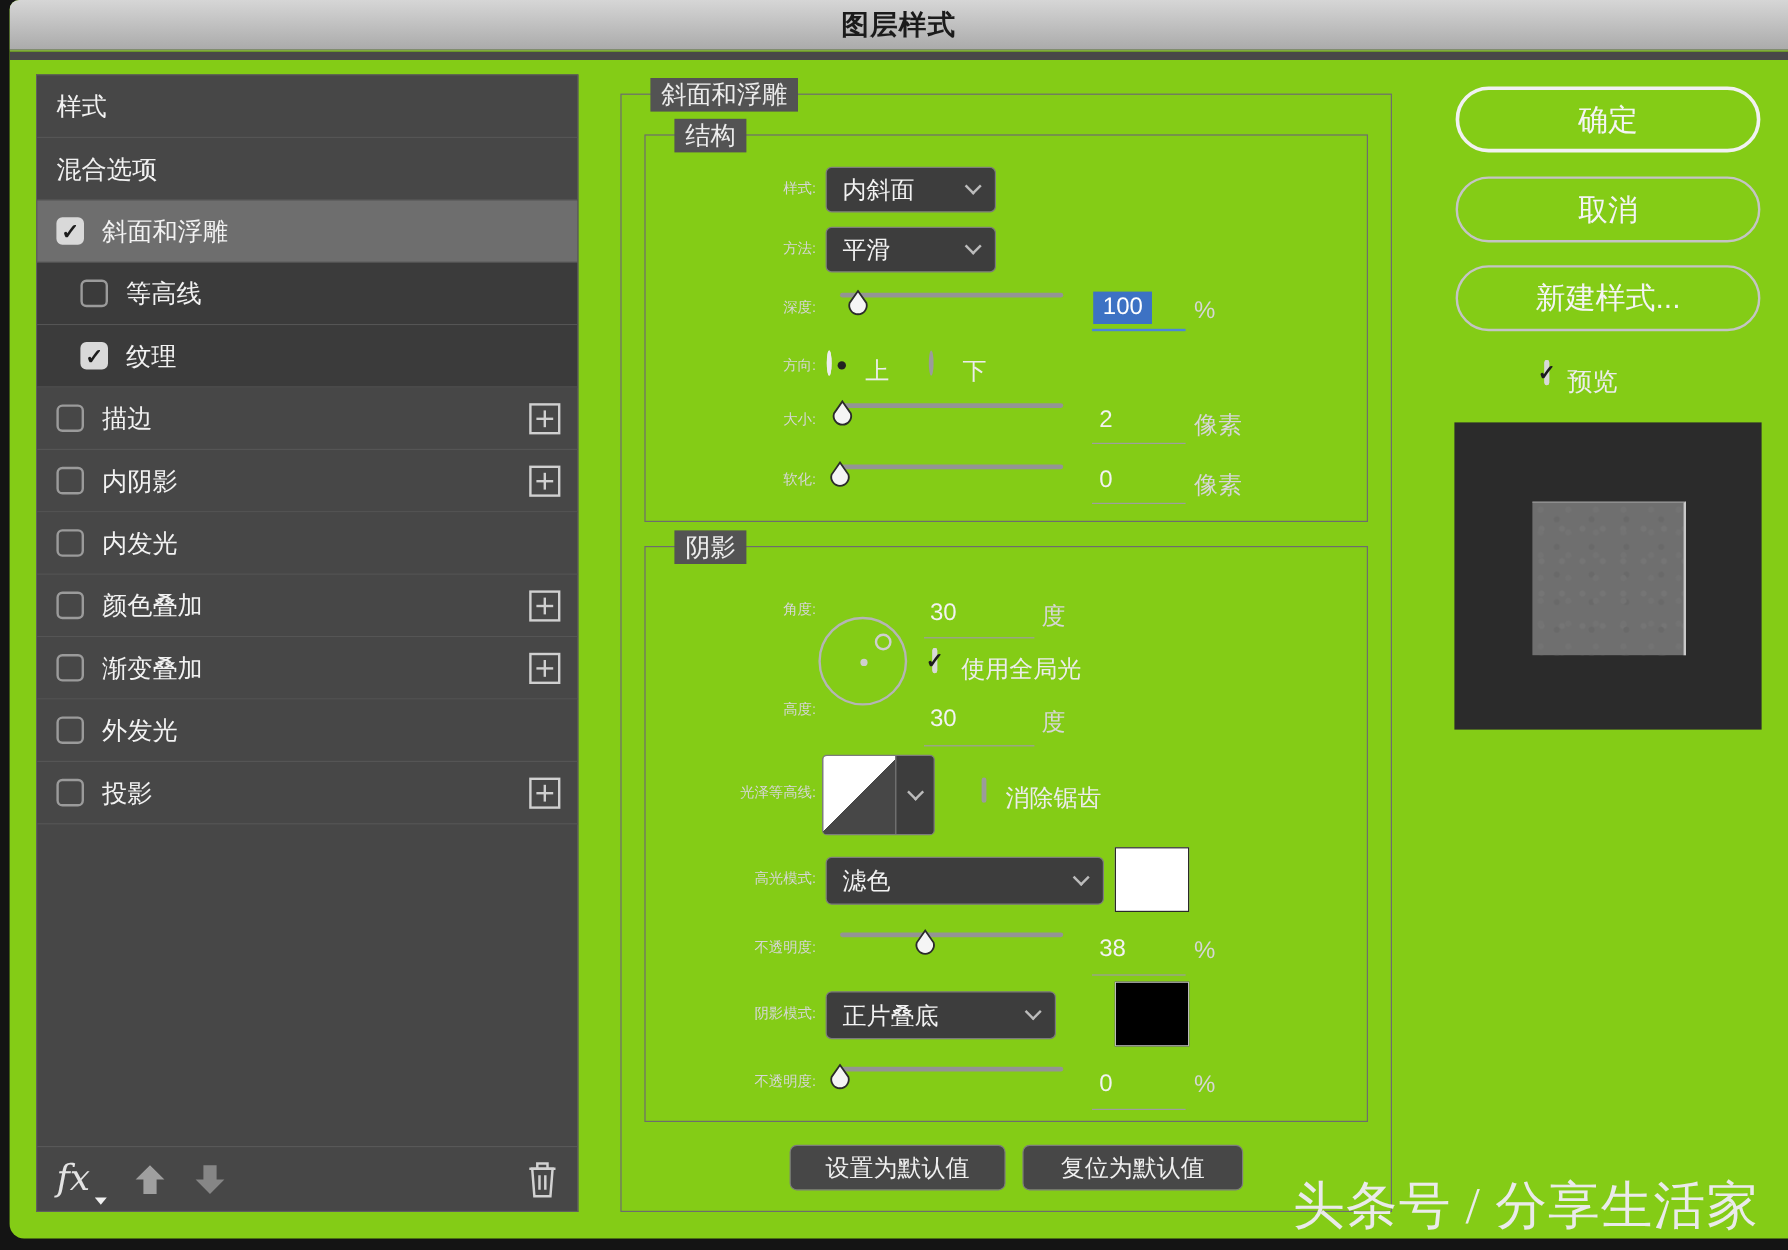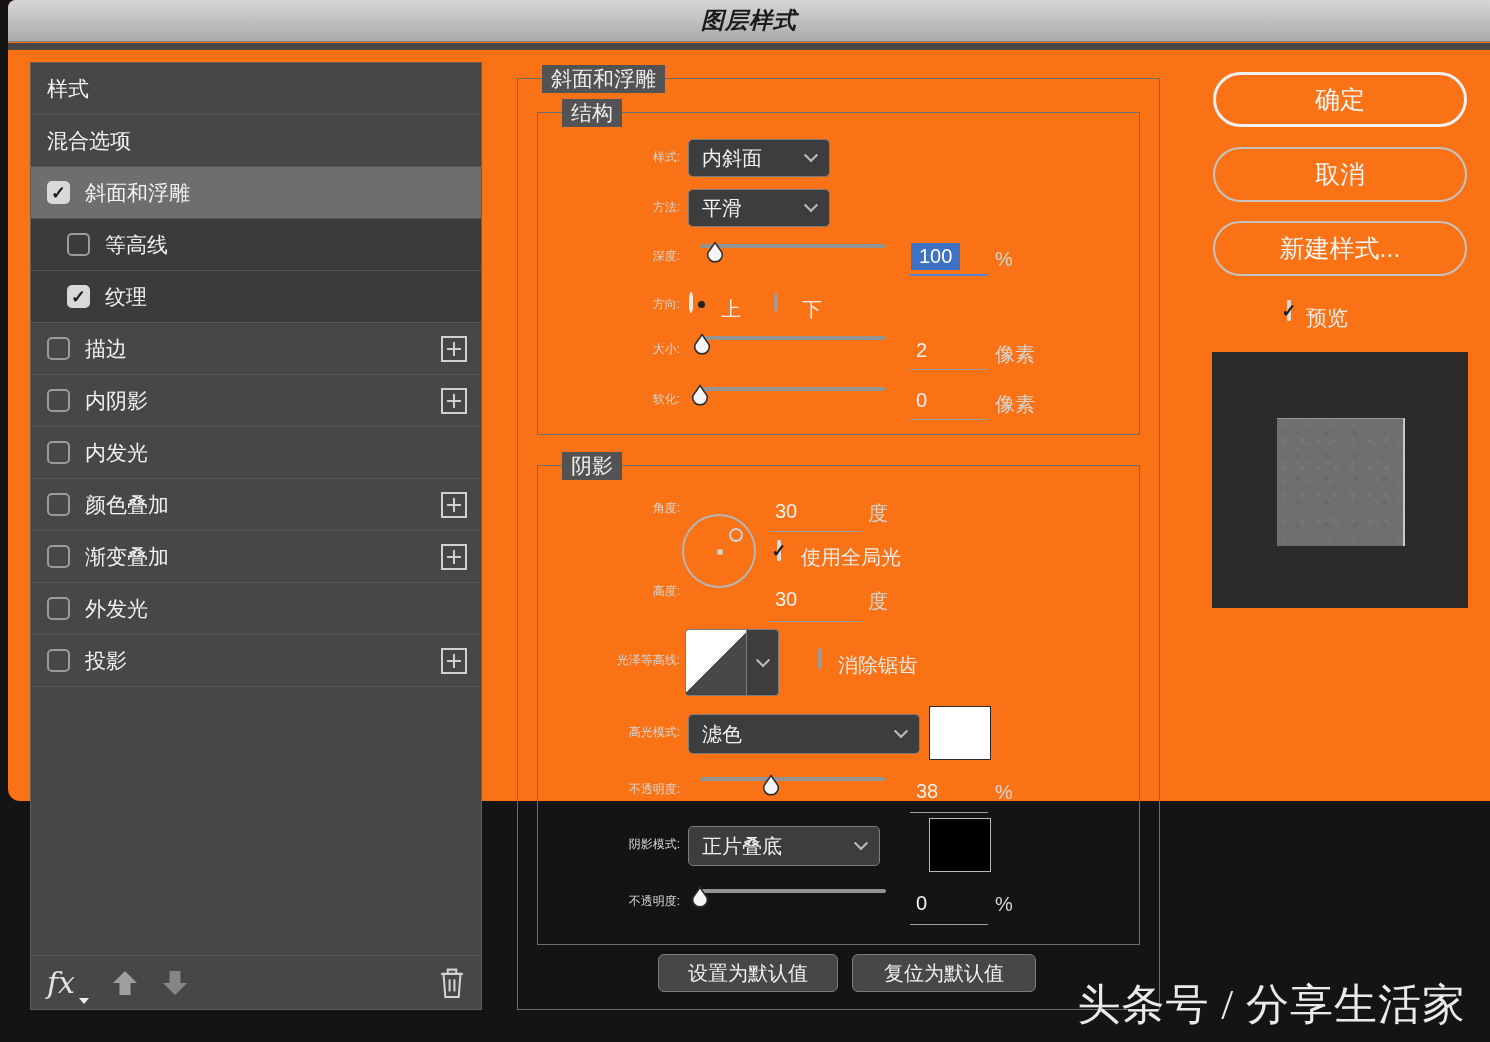--- a/index.html
+++ b/index.html
@@ -1,21 +1,21 @@
 <!DOCTYPE html>
 <html><head>
 <meta charset="utf-8">
 <style>
   * { margin:0; padding:0; box-sizing:border-box; }
   html,body { width:1490px; height:1042px; background:#141414; font-family:"Liberation Sans", sans-serif; overflow:hidden; }
   #screen { position:relative; width:1490px; height:1042px; }
 
   
-  .dialog { position:absolute; left:8px; top:0; width:1482px; height:801px;
-            background:#f97316; border-radius:8px 0 0 12px; overflow:hidden;font-style:italic; }
+  .dialog { position:absolute; left:8px; top:0; width:1482px; height:1032px;
+            background:#84cc16; border-radius:8px 0 0 12px; overflow:hidden; }
   .titlebar { position:absolute; left:0; top:0; right:0; height:42px;
               background:linear-gradient(#d6d6d6,#ababab); border-bottom:1px solid #7e7e7e;
               display:flex; align-items:center; justify-content:center; }
   .titlebar span { font-size:23px; font-weight:bold; color:#1b1b1b; letter-spacing:1px; }
   .title-shade { position:absolute; left:0; top:43px; right:0; height:7px; background:#484848; }
 
   .abs { position:absolute; }
 
   
   .sidepanel { position:absolute; left:30px; top:62px; width:452px; height:948px;
@@ -246,21 +246,21 @@
       <svg width="22" height="25">
           <path d="M11 1.5 L18 11.5 A7.3 7.3 0 1 1 4 11.5 Z" fill="#f5f5f5" stroke="#2b2b2b" stroke-width="1.5"></path>
         </svg>
     </div>
   </div>
   <span class="val" style="left:916px; top:389px;">0</span>
   <span class="uline" style="left:910px; top:419px; width:78px;"></span>
   <span class="unit" style="left:995px; top:391px;">像素</span>
 
   
-  <div class="group" style="left:537px; top:465px; width:603px; height:480px;">
+  <div class="group" style="left:537px; top:455px; width:603px; height:480px;">
     <span class="legend">阴影</span>
   </div>
 
   <span class="lbl" style="left:500px; top:500px;">角度:</span>
   <div class="dial" style="left:682px; top:514px;">
     <span class="dot"></span>
     <span class="mark"></span>
   </div>
   <span class="val" style="left:775px; top:500px;">30</span>
   <span class="uline" style="left:770px; top:531px; width:92px;"></span>

